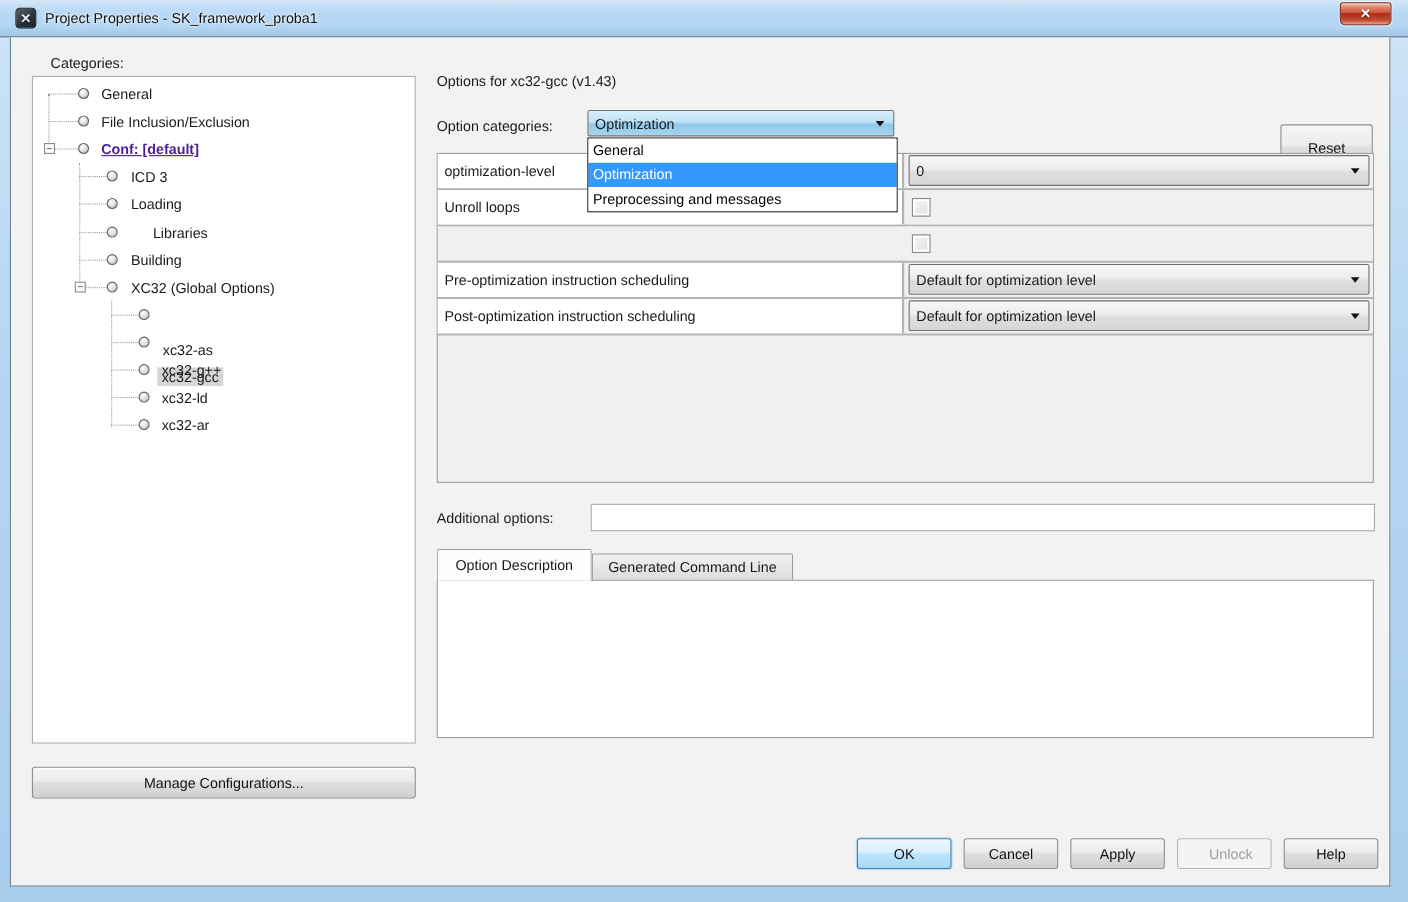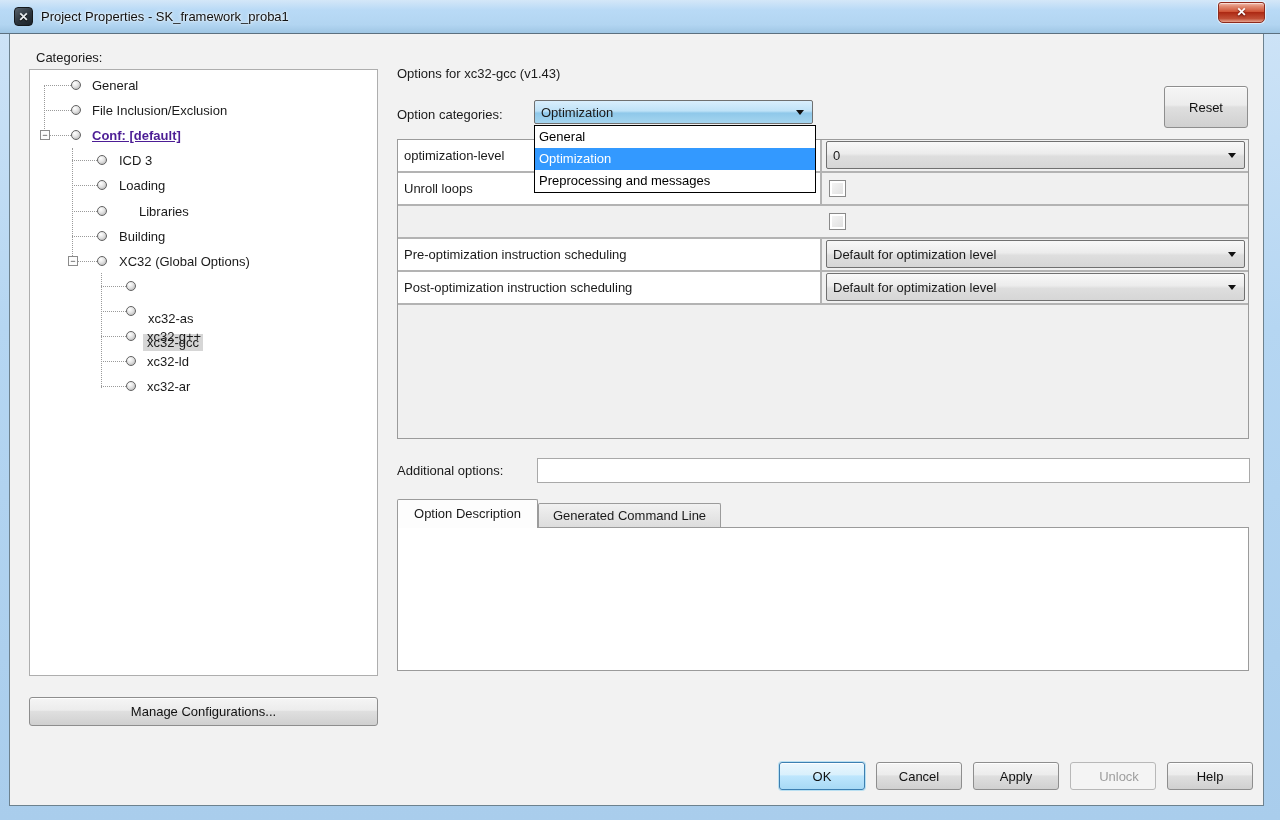--- a/index.html
+++ b/index.html
@@ -21,21 +21,21 @@
     border:1px solid #8e2a1c; border-radius:3px 3px 5px 5px;
     background:linear-gradient(180deg,#f3bcae 0%,#e08a72 18%,#d05538 45%,#ad2a14 50%,#c14f36 82%,#e7a38e 100%);
     box-shadow:0 0 0 1px rgba(255,255,255,.55), inset 0 1px 0 rgba(255,255,255,.5);
     color:#fff; font-size:12px; font-weight:bold; text-align:center; line-height:19px;
     text-shadow:0 1px 2px rgba(60,0,0,.8); cursor:pointer; }
 
   .content { position:absolute; left:9px; top:34px; width:1255px; height:772px;
     background:#f2f2f2; border:1px solid #6d828f; border-top:none; }
 
   
-  .cat-label { position:absolute; left:26px; top:16px; }
+  .cat-label { position:absolute; left:36px; top:16px; }
   .tree-panel { position:absolute; left:19px; top:35px; width:349px; height:607px;
     background:#ffffff; border:1px solid #aeaeae; overflow:hidden; }
   .tree-row { position:absolute; left:0; width:100%; height:25px; }
   .stub { position:absolute; top:12px; border-top:1px dotted #9a9a9a; }
   .vline { position:absolute; border-left:1px dotted #9a9a9a; }
   .expand-box { position:absolute; top:7px; width:10px; height:10px; background:#fcfcfc;
     border:1px solid #8b8b8b; font-size:9px; line-height:8px; text-align:center; color:#333; cursor:pointer; }
   .bullet { position:absolute; top:7px; width:10px; height:10px; border-radius:50%;
     border:1px solid #626262; background:radial-gradient(circle at 35% 30%, #ffffff 0%, #e3e3e3 45%, #ababab 100%); }
   .tree-label { position:absolute; top:4px; white-space:nowrap; padding:1px 4px; cursor:default; }
@@ -44,21 +44,21 @@
 
   
   .opt-heading { position:absolute; left:387px; top:32px; }
   .optcat-label { position:absolute; left:387px; top:73px; }
   .combo { position:relative; border:1px solid #707070; border-radius:2px; cursor:pointer; }
   .combo .arrow { position:absolute; right:8px; top:50%; margin-top:-2px; width:0; height:0;
     border-left:4px solid transparent; border-right:4px solid transparent; border-top:5px solid #111; }
   .combo-blue { position:absolute; left:524px; top:66px; width:279px; height:24px;
     background:linear-gradient(180deg,#d9eefc 0%,#bfe2f7 45%,#8fc8ea 55%,#a5d5ef 100%); }
   .combo-blue .combo-text { padding:4px 0 0 6px; }
-  .reset-btn { position:absolute; left:1154px; top:52px; width:84px; height:42px; }
+  .reset-btn { position:absolute; left:1154px; top:79px; width:84px; height:42px; }
 
   .dropdown { position:absolute; left:524px; top:91px; width:282px; background:#ffffff;
     border:1px solid #000; z-index:10; }
   .dd-item { height:22px; line-height:22px; padding-left:4px; background:#fff; color:#000; cursor:pointer; }
   .dd-item.selected { background:#3399ff; color:#fff; }
 
   .opt-table { position:absolute; left:387px; top:105px; width:852px; height:300px;
     border:1px solid #9b9b9b; background:#f0f0f0; }
   .opt-row { position:relative; width:100%; height:33px; border-bottom:2px solid #b3b3b3; background:#f0f0f0; }
   .opt-cell-l { position:absolute; left:0; top:0; width:424px; height:31px; background:#fff;

